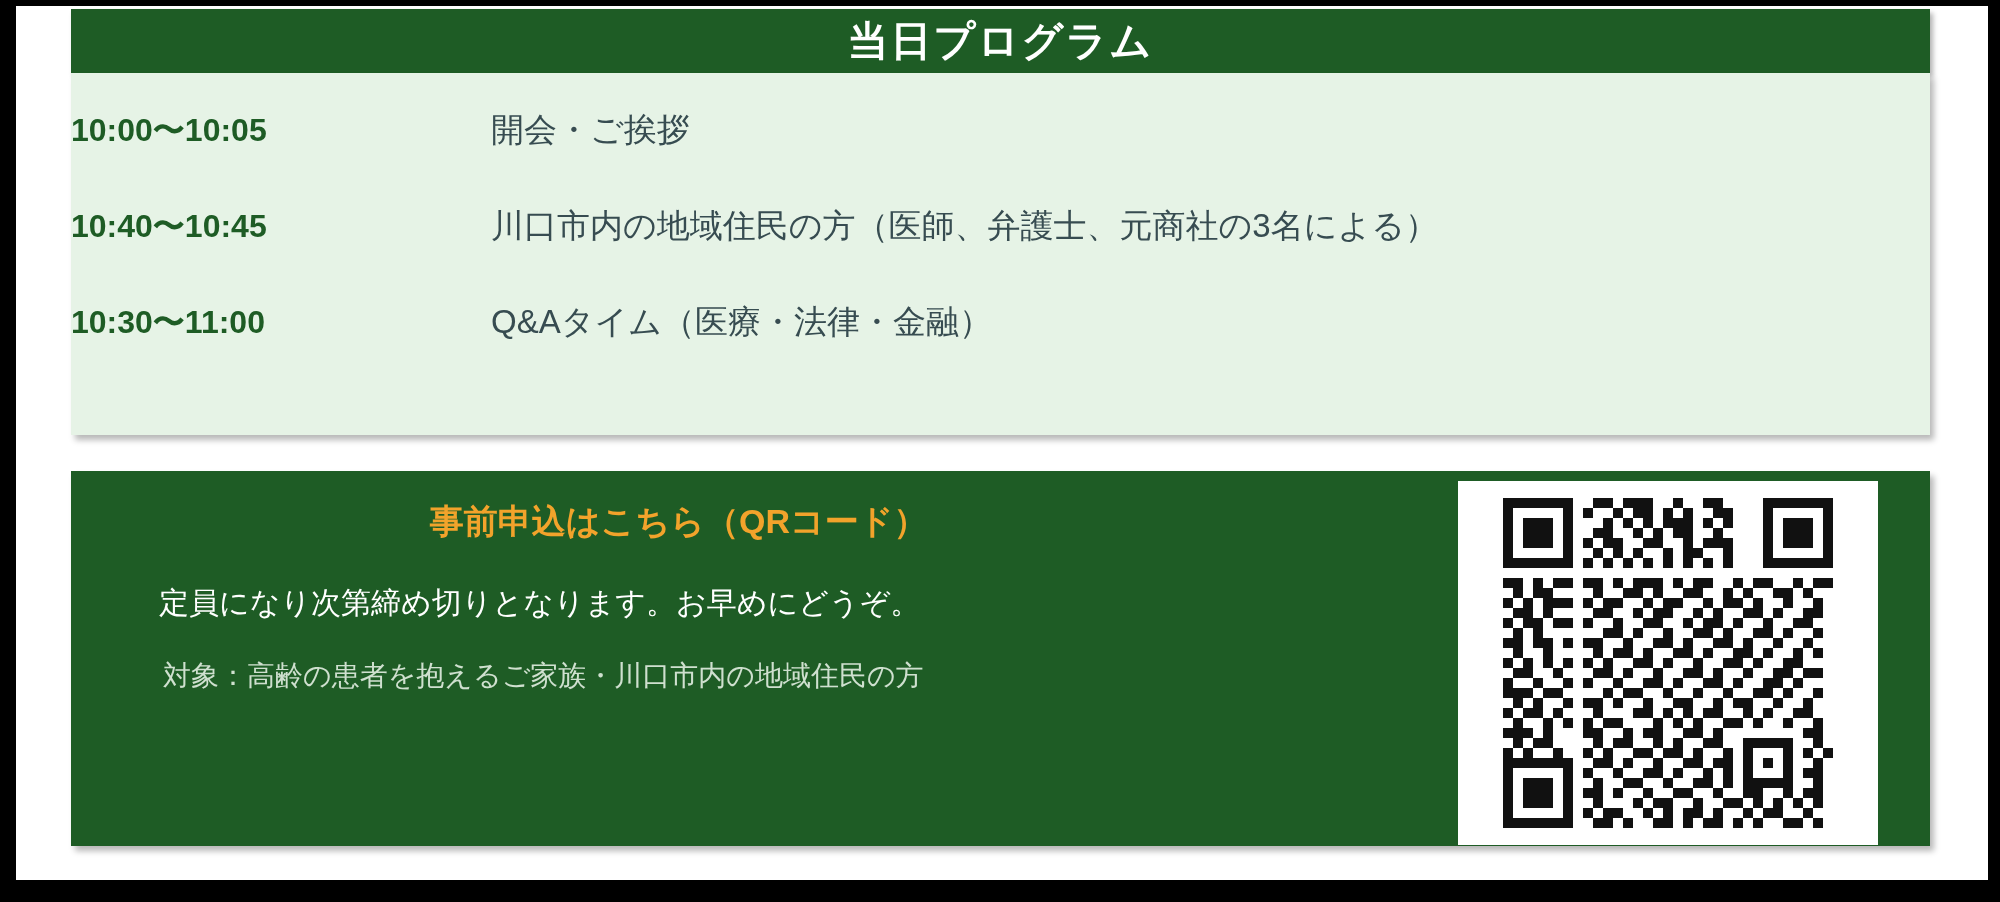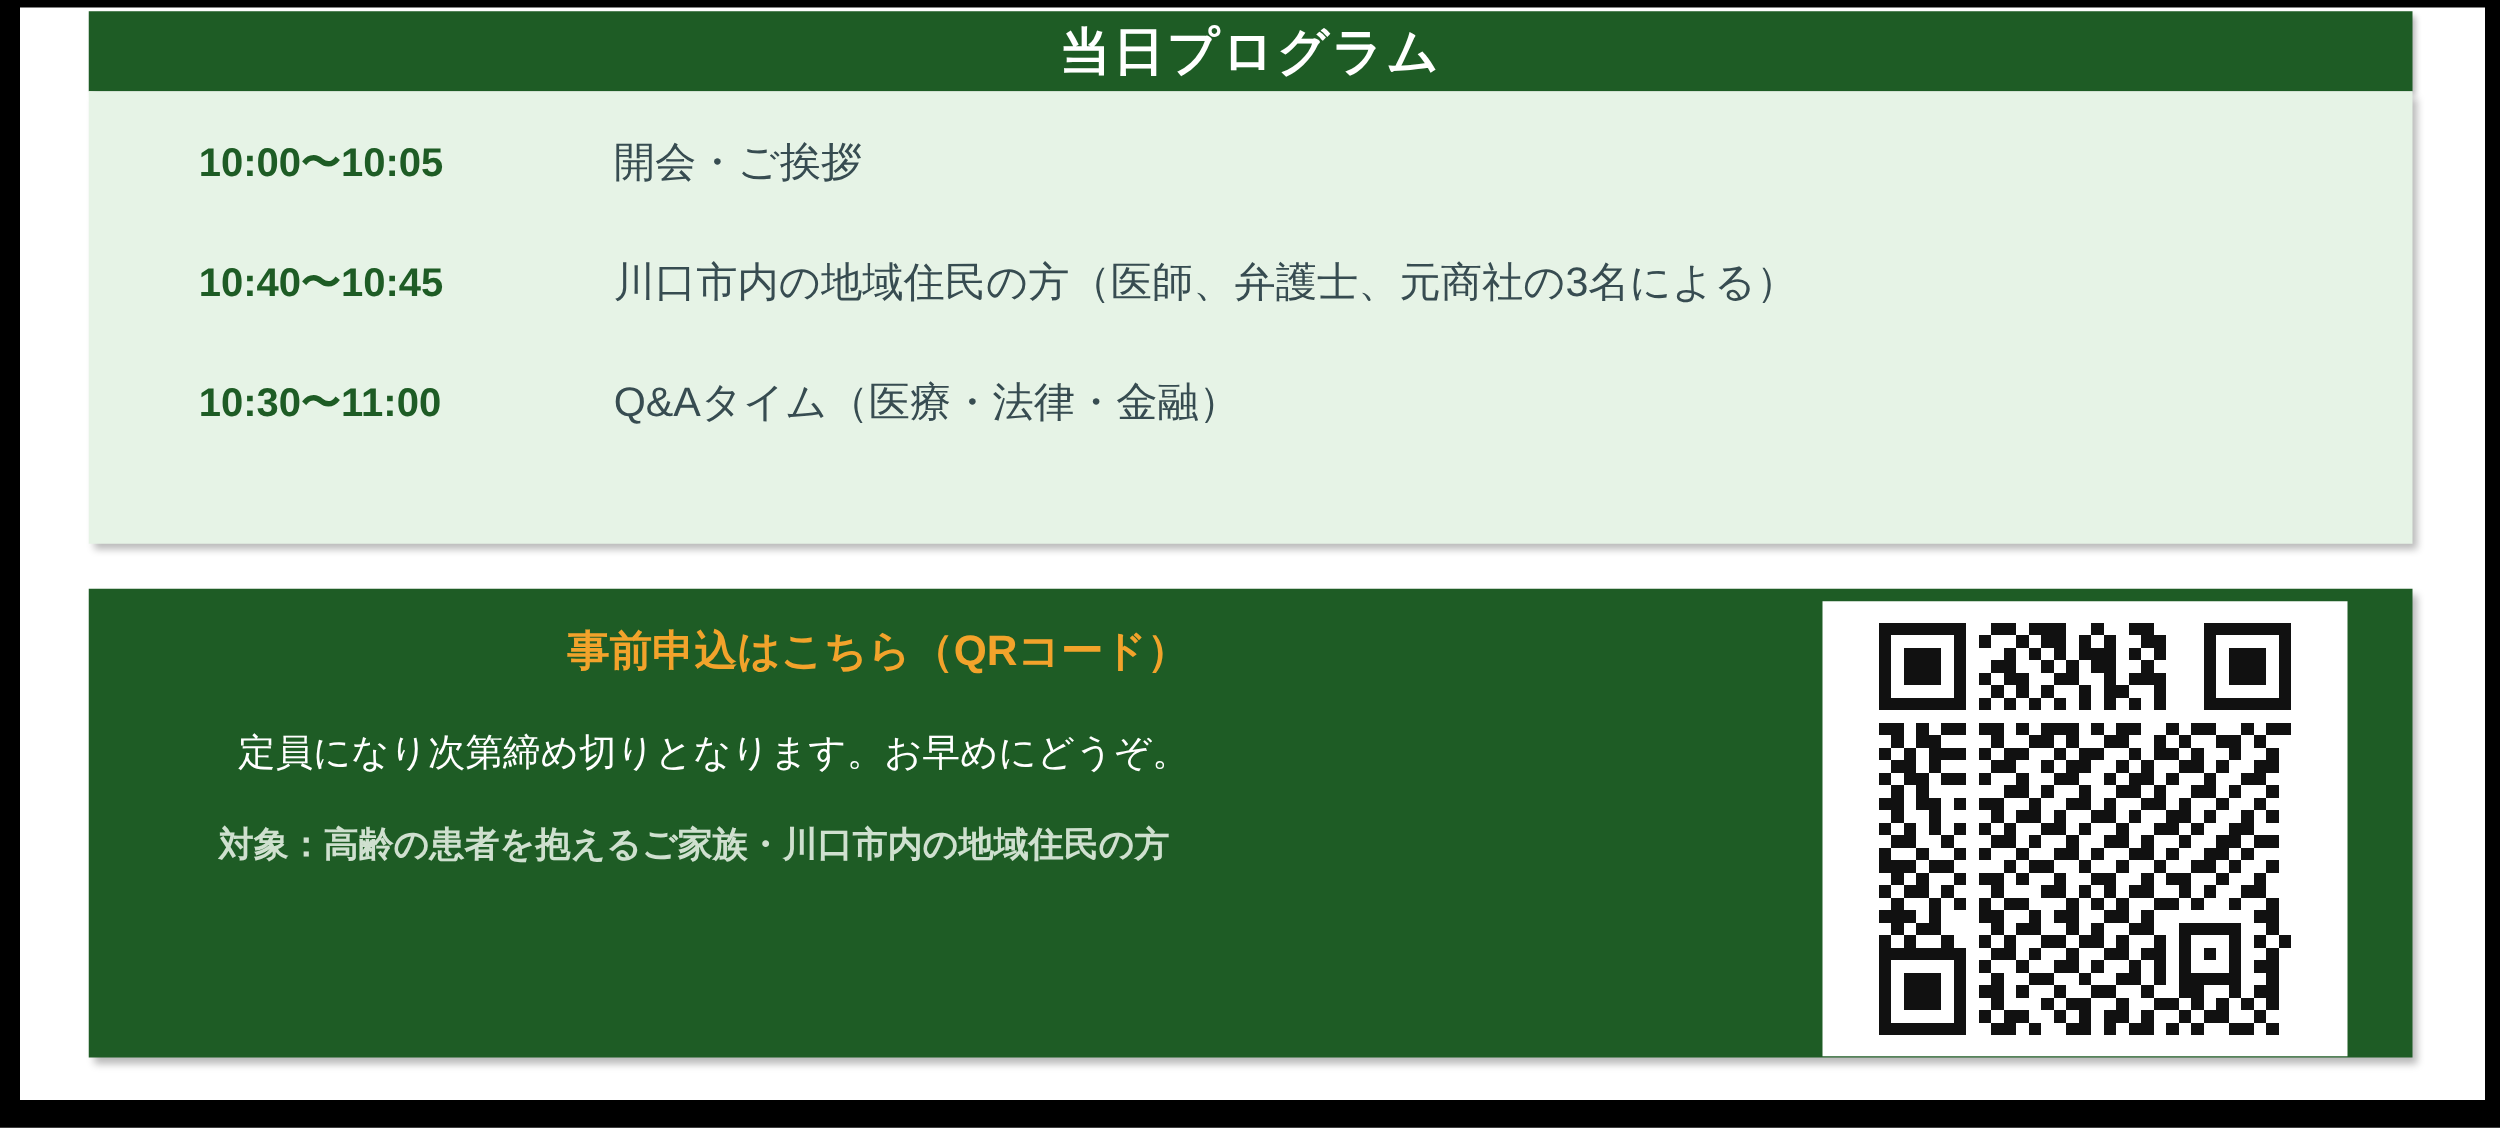--- a/index.html
+++ b/index.html
@@ -66,21 +66,20 @@
   }
   .program-row {
     display: flex;
     align-items: baseline;
     height: 96px;
   }
   .program-time {
     width: 420px;
     flex: 0 0 420px;
     box-sizing: border-box;
-    padding-left: 88px;
     color: #1e5c25;
     font-size: 32px;
     font-weight: bold;
     white-space: nowrap;
   }
   .program-desc {
     color: #374c51;
     font-size: 33px;
     font-weight: 500;
     white-space: nowrap;
@@ -110,29 +109,27 @@
     margin: 0 0 46px 0;
     line-height: 1.1;
     text-align: right;
   }
   .reg-line-1 {
     color: #ffffff;
     font-size: 30px;
     white-space: nowrap;
     margin: 0 0 42px 0;
     line-height: 1.1;
-    text-align: right;
   }
   .reg-line-2 {
     color: #cfe0cf;
     font-size: 28px;
     white-space: nowrap;
-    margin: 16px;
+    margin: 4px;
     line-height: 1.1;
-    font-weight: bold;
   }
 
   
   .qr-card {
     position: absolute;
     right: 52px;
     top: 10px;
     width: 420px;
     height: 364px;
     background: #ffffff;

